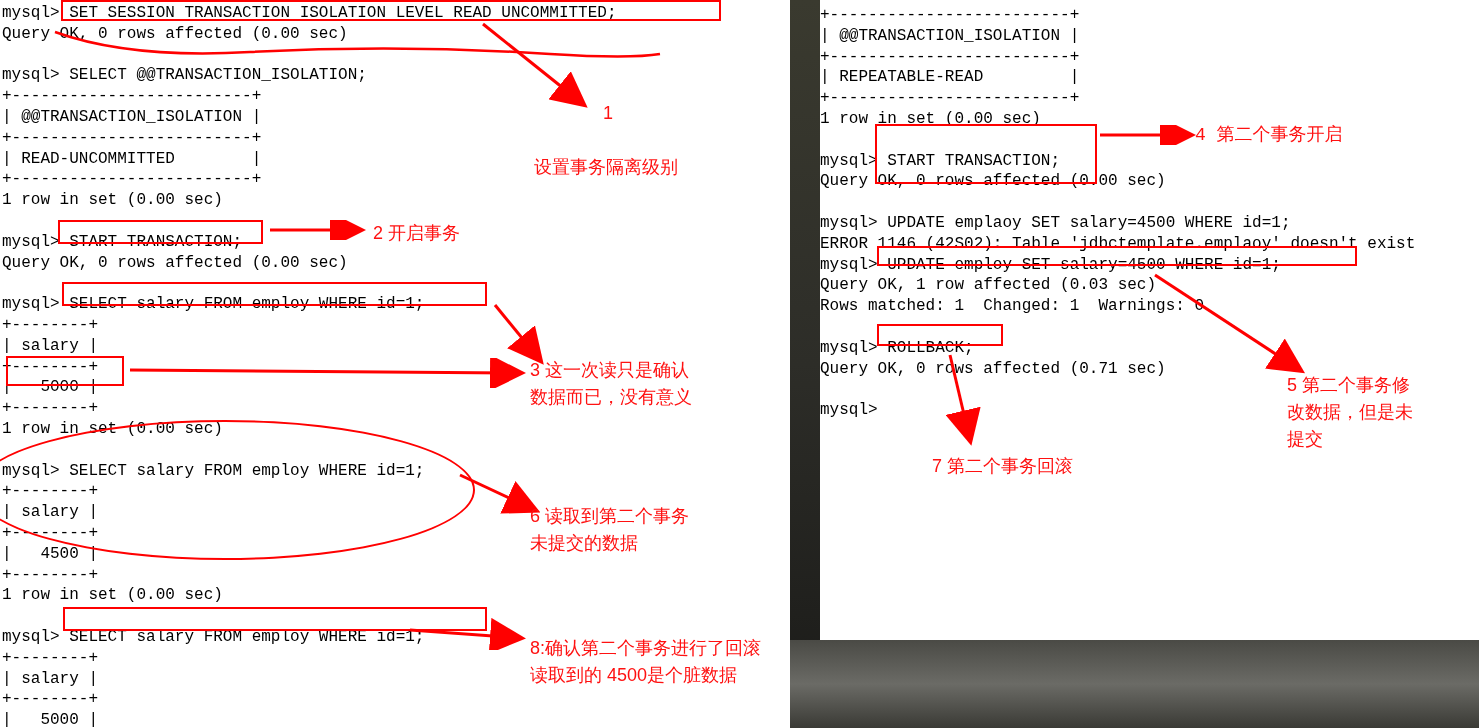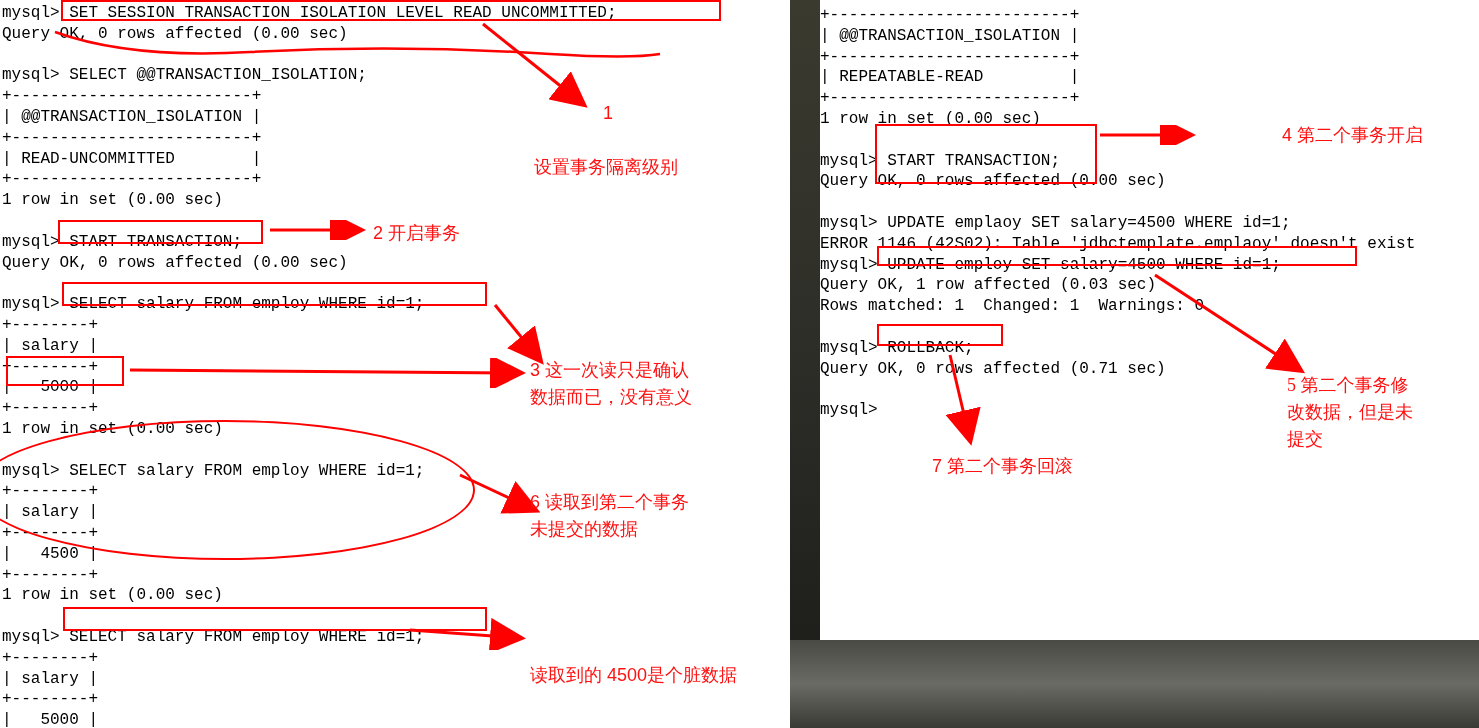--- a/index.html
+++ b/index.html
@@ -249,27 +249,27 @@
     </svg>
 </div>
 
 <div class="annotation" style="left:603px; top:100px;">1</div>
 <div class="annotation" style="left:534px; top:130px;margin-top:24px;">设置事务隔离级别</div>
 <div class="annotation" style="left:373px; top:220px;">2 开启事务</div>
 <div class="annotation" style="left:530px; top:357px; white-space:normal; width:200px;">
   <span>3  这一次读只是确认</span><br>
   <span>数据而已，没有意义</span>
 </div>
-<div class="annotation" style="left:530px; top:489px; white-space:normal; width:200px;">
+<div class="annotation" style="left:530px; top:503px; white-space:normal; width:200px;">
   <span>6 读取到第二个事务</span><br>
   <span>未提交的数据</span>
 </div>
 <div class="annotation" style="left:530px; top:635px; white-space:normal; width:290px;">
-  <br>
+  <span>8:确认第二个事务进行了回滚</span><br>
   <span>读取到的 4500是个脏数据</span>
 </div>
-<div class="annotation" style="left:1282px; top:122px;">4  第二个事务开启</div>
-<div class="annotation" style="left:1287px; top:372px; white-space:normal; width:170px;font-family:Liberation Serif, serif;">
+<div class="annotation" style="left:1195px; top:122px;font-family:Liberation Mono, monospace;">4  第二个事务开启</div>
+<div class="annotation" style="left:1287px; top:372px; white-space:normal; width:170px;">
   <span>5  第二个事务修</span><br>
   <span>改数据，但是未</span><br>
   <span>提交</span>
 </div>
 <div class="annotation" style="left:932px; top:453px;">7  第二个事务回滚</div>
 
 </body></html>

